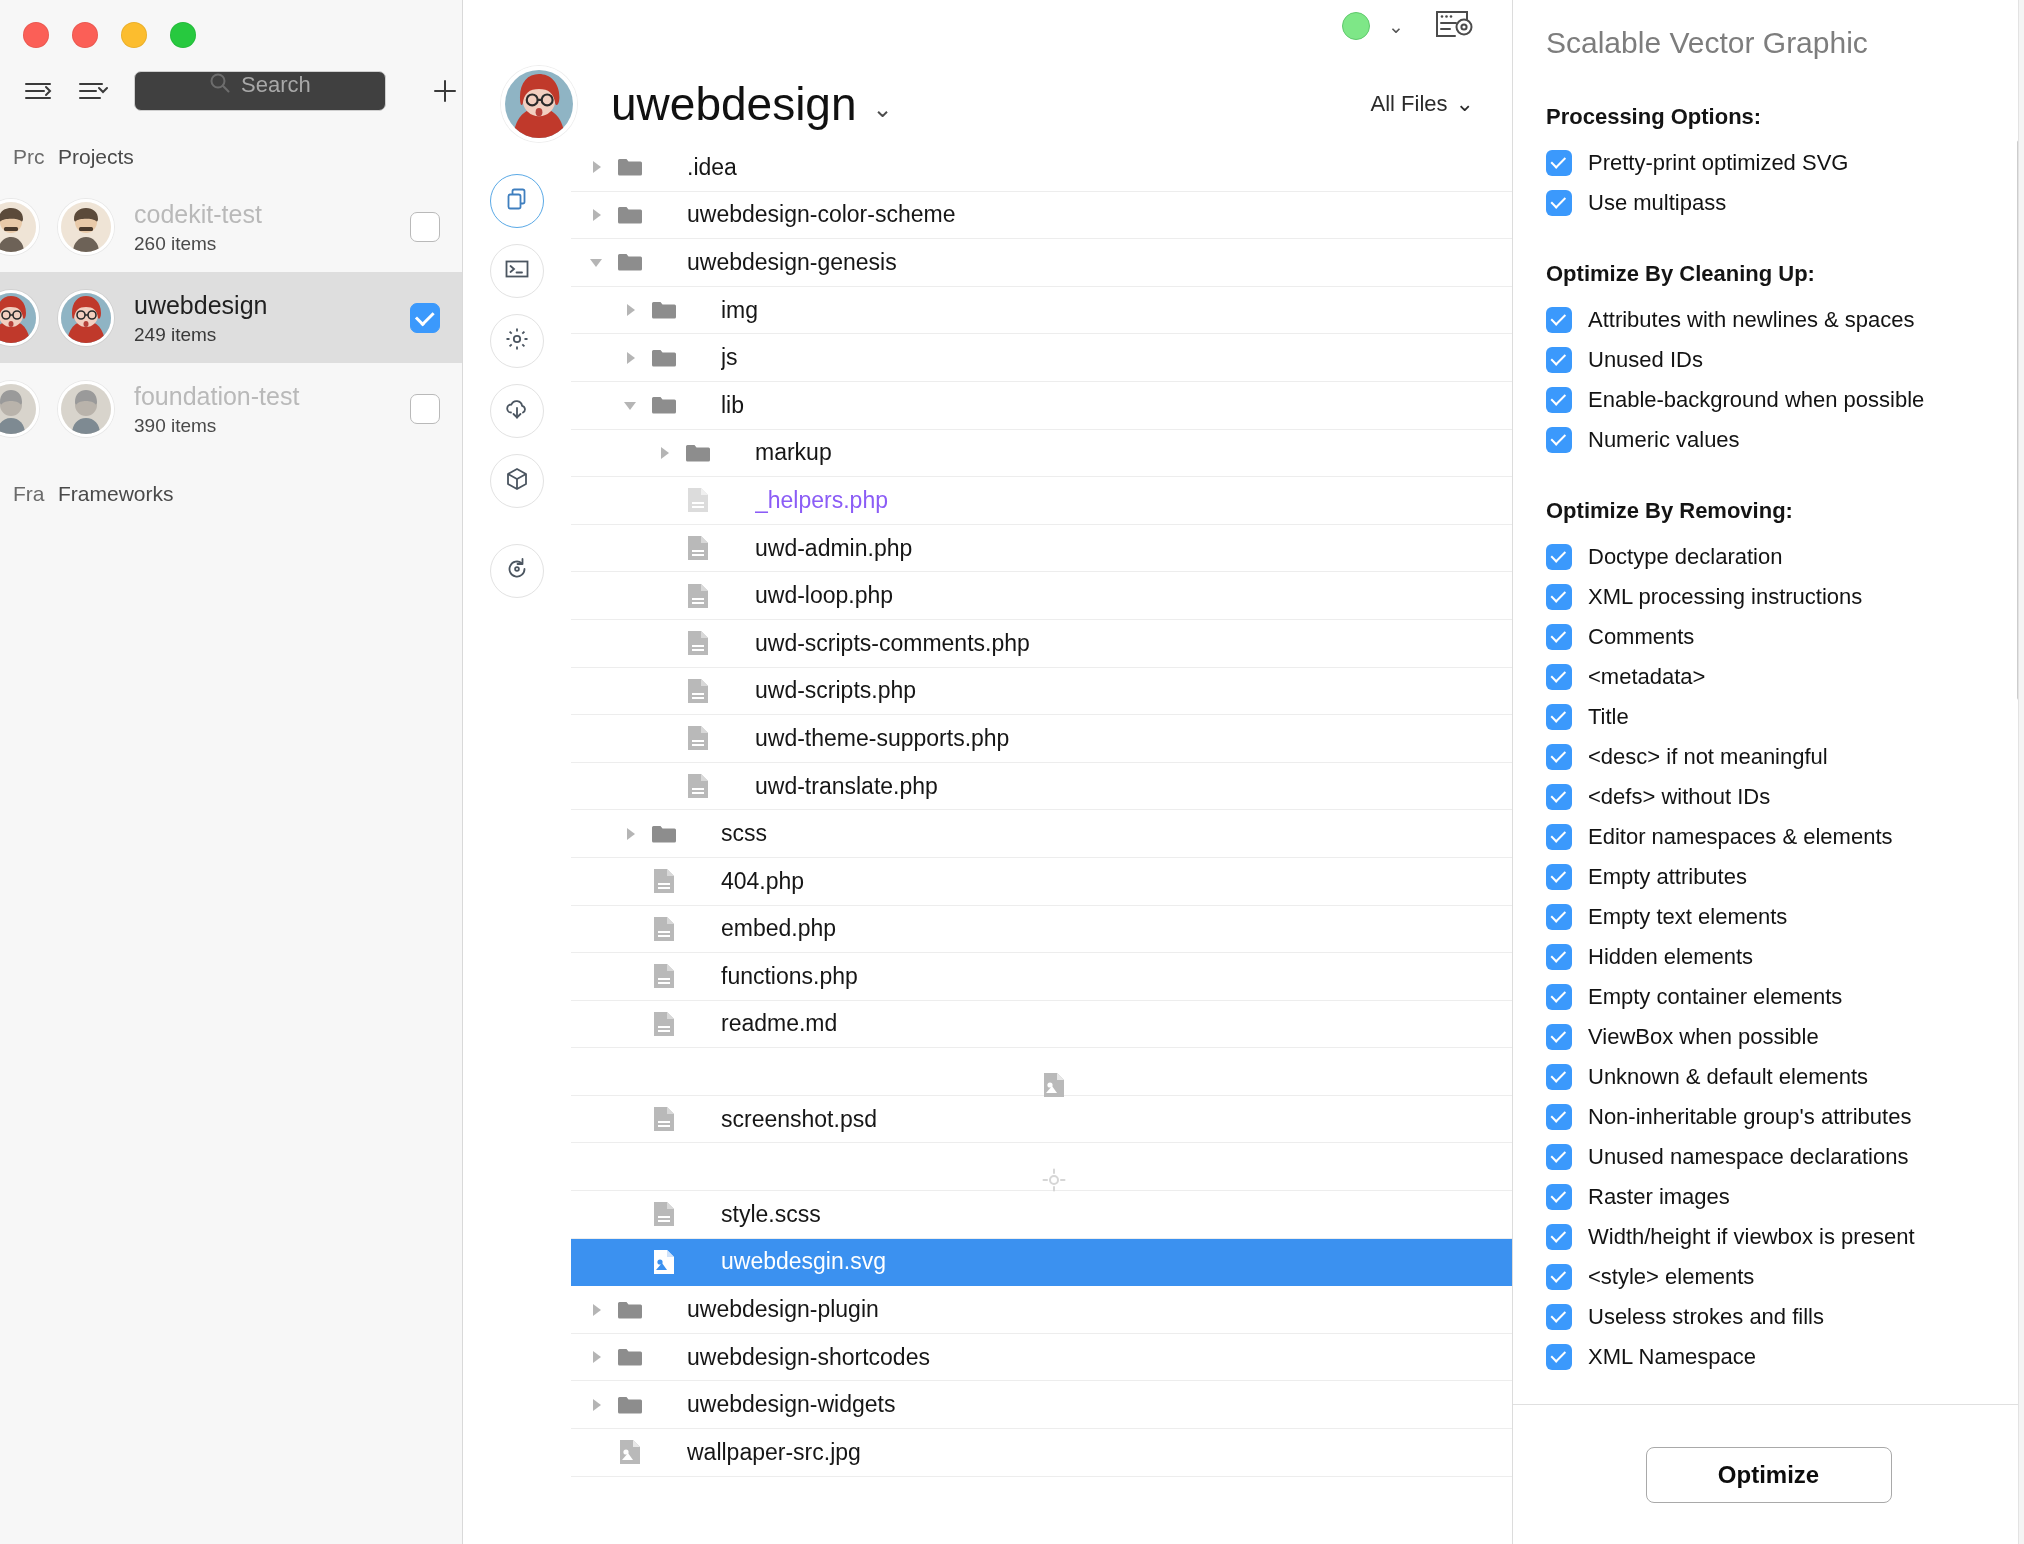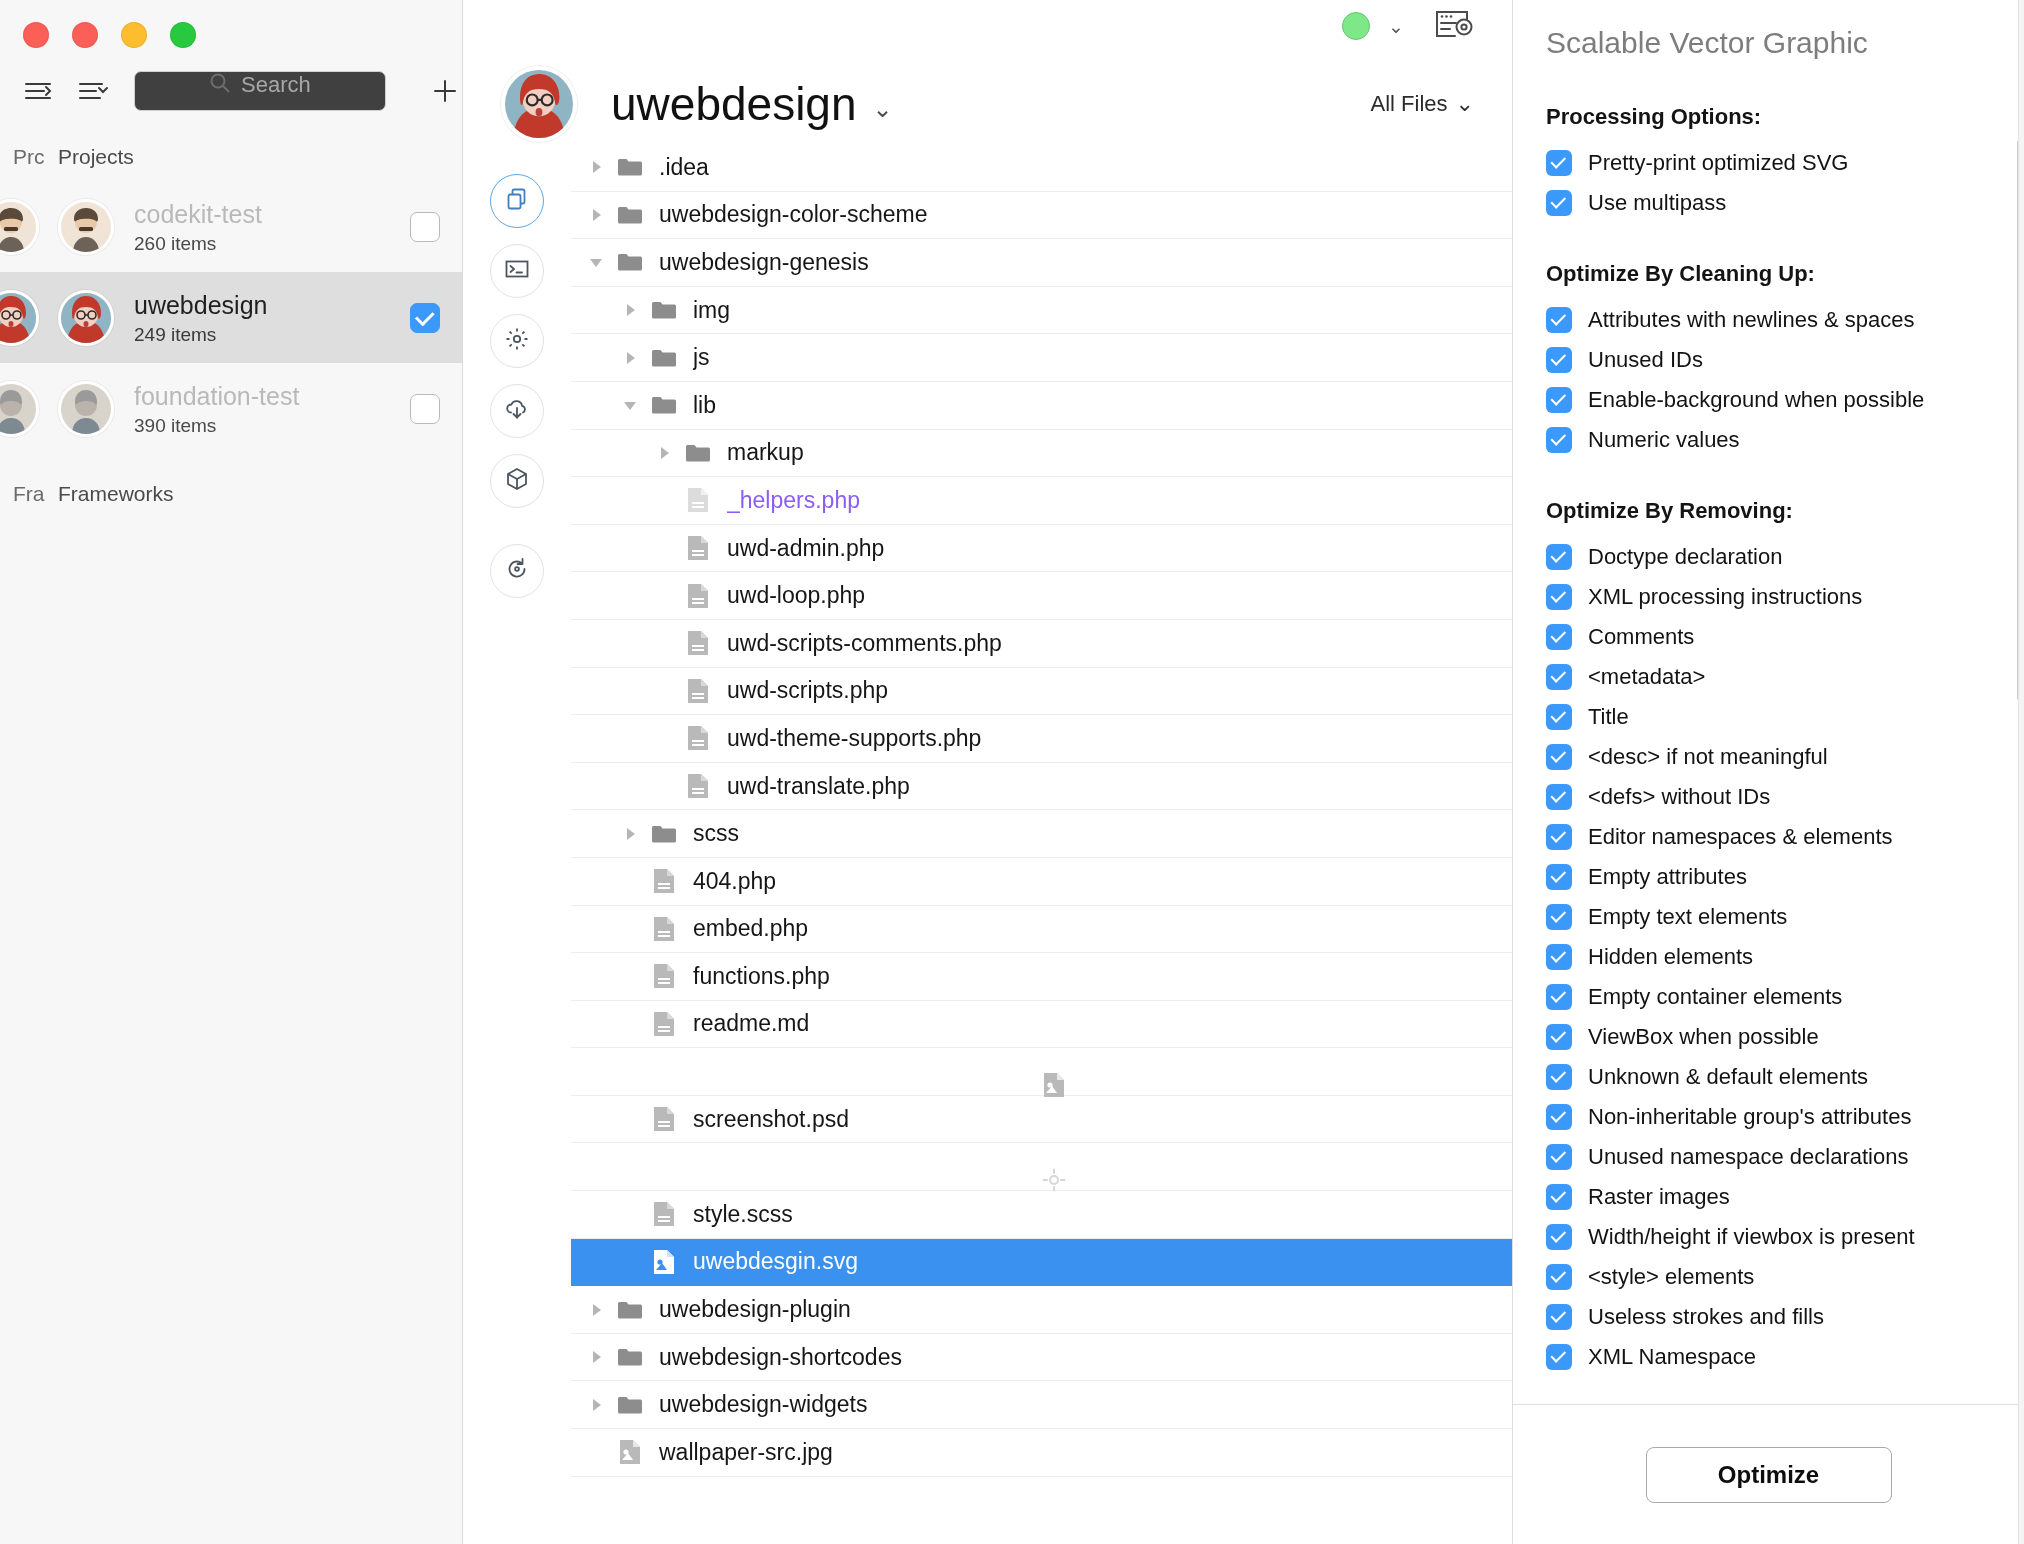--- a/index.html
+++ b/index.html
@@ -144,21 +144,21 @@
     height: 47.6px;
     display: flex; align-items: center;
     border-bottom: 1px solid #ededed;
     font-size: 23px; color: #161616;
     padding-right: 10px;
   }
   .frow.sel { background: #3b91f0; color: #fff; border-bottom-color: #3b91f0; }
   .frow.dim { color: #8b5cf6; }
   .tw { width: 22px; flex: 0 0 22px; display:flex; align-items:center; justify-content:center; margin-right: 8px; }
   .ficon { width: 30px; flex: 0 0 30px; display:flex; align-items:center; justify-content:center; margin-right: 14px; }
-  .fname { white-space: nowrap; overflow: hidden; }
+  .fname { white-space: nowrap; overflow: hidden; margin-left: 28px; }
 
   
   .inspector {
     width: 512px; flex: 0 0 512px;
     background: #fff;
     border-left: 1px solid #dcdcdc;
     display: flex; flex-direction: column;
     position: relative;
   }
   .insp-scroll { flex: 1; padding: 26px 0 0 33px; overflow: hidden; }

